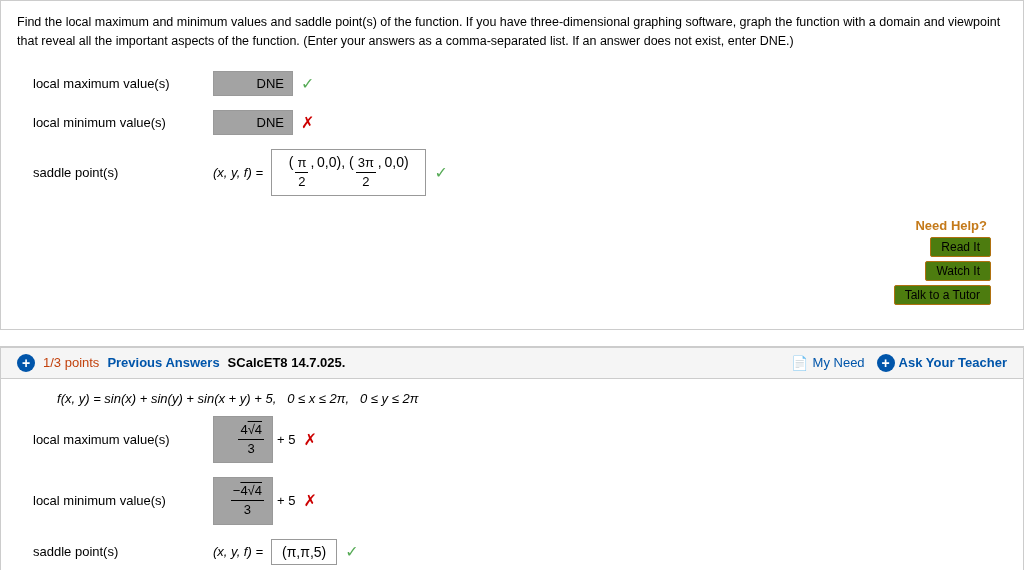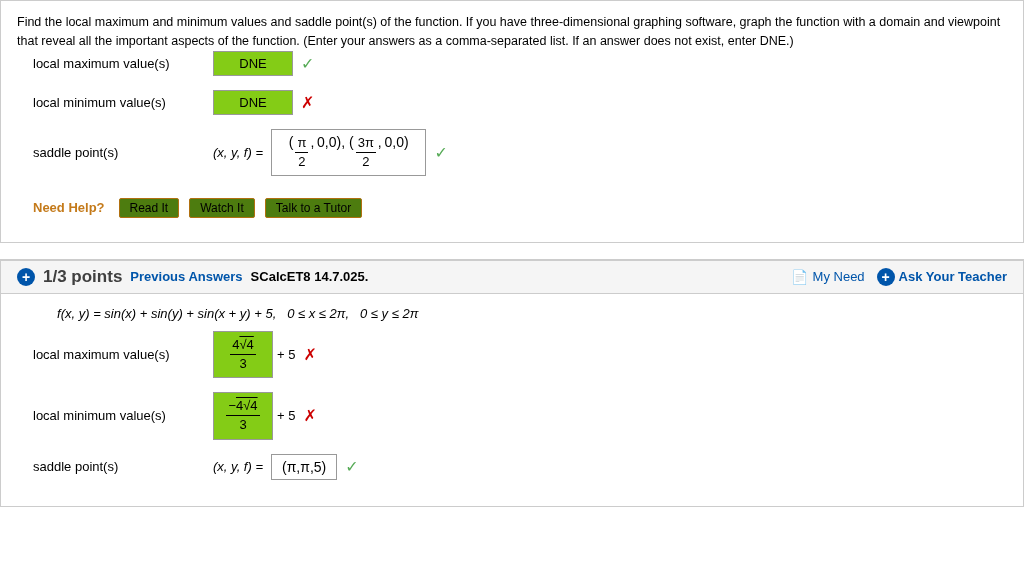--- a/index.html
+++ b/index.html
@@ -16,21 +16,21 @@
       margin-bottom: 0;
     }
 
     .problem-body {
       padding: 12px 16px;
     }
 
     .problem-text {
       font-size: 12.5px;
       line-height: 1.5;
-      margin-bottom: 0;
+      margin-bottom: 20px;
     }
 
     .function-line {
       font-style: italic;
       margin-bottom: 10px;
       margin-left: 40px;
       font-size: 13px;
     }
 
     .field-row {
@@ -43,23 +43,23 @@
     .field-label {
       width: 180px;
       font-size: 13px;
     }
 
     .answer-box {
       border: 1px solid #999;
       padding: 4px 8px;
       min-width: 80px;
       font-size: 13px;
-      background: #84cc16;
+      background: #a3a3a3;
       display: inline-block;
-      text-align: center;
+      text-align: right;
     }
 
     .check-icon {
       color: #5a5;
       font-size: 16px;
       margin-left: 8px;
     }
 
     .cross-icon {
       color: #c00;
@@ -82,22 +82,23 @@
     .saddle-eq {
       font-style: italic;
       margin-right: 8px;
       font-size: 13px;
       margin-left: 60px;
     }
 
     .need-help-bar {
       padding: 8px 16px 12px 16px;
       display: flex;
-      align-items: center;
-      gap: 10px;
+      align-items: flex-end;
+      gap: 4px;
+      flex-direction: column;
     }
 
     .need-help-label {
       font-weight: bold;
       color: #c47a1a;
       font-size: 13px;
       margin-right: 4px;
     }
 
     .help-btn {
@@ -120,23 +121,23 @@
       justify-content: space-between;
     }
 
     .points-left {
       display: flex;
       align-items: center;
       gap: 8px;
     }
 
     .points-text {
-      color: #404040;
-      font-weight: bold;
-      font-size: 17px;
+      color: #c2410c;
+      font-weight: normal;
+      font-size: 13px;
     }
 
     .prev-answers-link {
       color: #0055aa;
       font-weight: bold;
       font-size: 13px;
       text-decoration: none;
       cursor: pointer;
     }
 

